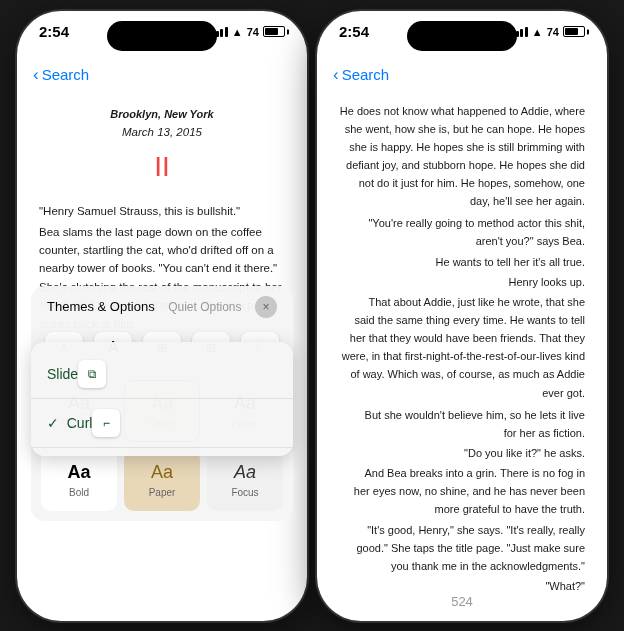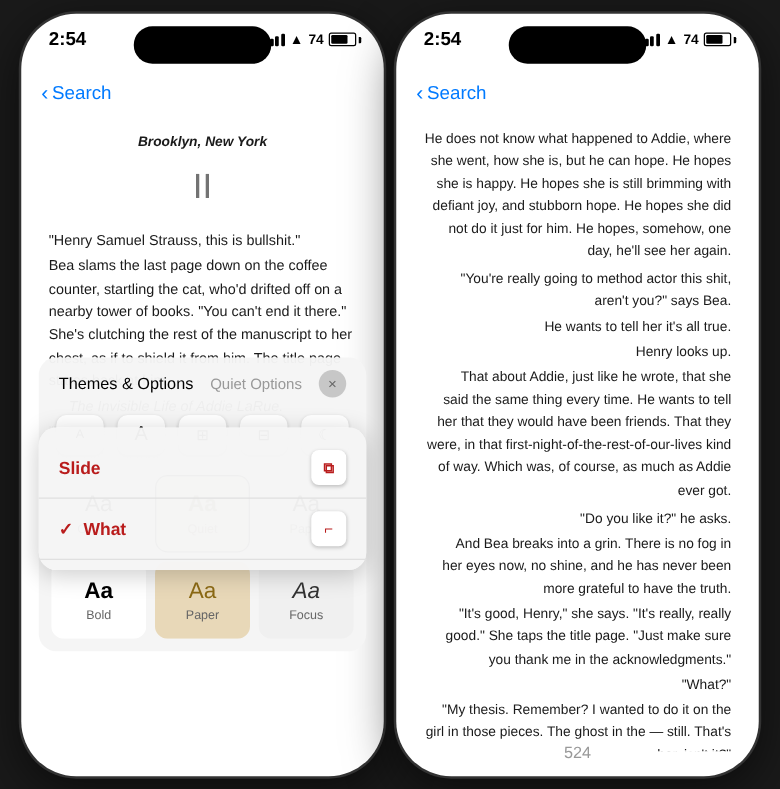--- a/index.html
+++ b/index.html
@@ -150,21 +150,21 @@
     }
 
     .book-title-section .city {
       font-size: 11px;
       font-weight: 600;
     }
 
     .book-title-section .chapter {
       font-size: 28px;
       font-weight: 300;
-      color: #737373;
+      color: #ef4444;
       margin: 4px 0;
       font-style: normal;
     }
 
     .book-text p {
       margin-bottom: 2px;
       text-indent: 0;
     }
 
     .book-text .indent {
@@ -183,25 +183,23 @@
       background: rgba(245,245,245,0.97);
       border-radius: 14px;
       padding: 8px 0;
       z-index: 60;
       box-shadow: 0 4px 20px rgba(0,0,0,0.2);
     }
 
     .slide-item {
       display: flex;
       align-items: center;
-      justify-content: space-between;
       padding: 10px 16px;
       font-size: 14px;
-      color: #b91c1c;
-      font-weight: bold;
+      color: #14532d;
     }
 
     .slide-item-right {
       display: flex;
       align-items: center;
       gap: 8px;
     }
 
     .slide-icon {
       width: 28px;
@@ -393,20 +391,21 @@
     <div class="nav-bar">
       <div class="nav-back">
         <span class="nav-back-chevron">‹</span>
         <span>Search</span>
       </div>
     </div>
 
     <div class="book-content">
       <div class="book-title-section">
         <div class="city italic bold">Brooklyn, New York</div>
+        <div class="italic">March 13, 2015</div>
         <div class="chapter">II</div>
       </div>
       <div class="book-text">
         <p><span>"Henry Samuel Strauss, this is bullshit."</span></p>
         <p>Bea slams the last page down on the coffee counter, startling the cat, who'd drifted off on a nearby tower of books. "You can't end it there." She's clutching the rest of the manuscript to her chest, as if to shield it from him. The title page stares back at him.</p>
         <p class="italic indent">The Invisible Life of Addie LaRue.</p>
         <p>"What happened to her? Did she really go with Luc? After all that?"</p>
         <p class="indent">Henry shrugs. "I assume so."</p>
         <p class="indent">"You assume so?"</p>
         <p>The truth is, he doesn't know.</p>
@@ -417,21 +416,21 @@
       <div class="slide-item">
         <span>Slide</span>
         <div class="slide-item-right">
           <div class="slide-icon">⧉</div>
         </div>
       </div>
       <div class="divider"></div>
       <div class="slide-item">
         <div style="display:flex;align-items:center;gap:8px">
           <span>✓</span>
-          <span>What</span>
+          <span>Curl</span>
         </div>
         <div class="slide-item-right">
           <div class="slide-icon">⌐</div>
         </div>
       </div>
       <div class="divider"></div>
     </div>
 
     <div class="themes-panel">
       <div class="themes-header">
@@ -501,20 +500,21 @@
         <span>Search</span>
       </div>
     </div>
 
     <div class="book-content-right">
       <p style="margin-bottom:4px">He does not know what happened to Addie, where she went, how she is, but he can hope. He hopes she is happy. He hopes she is still brimming with defiant joy, and stubborn hope. He hopes she did not do it just for him. He hopes, somehow, one day, he'll see her again.</p>
       <p style="margin-bottom:2px;text-indent:14px">"You're really going to method actor this shit, aren't you?" says Bea.</p>
       <p style="text-indent:14px;margin-bottom:2px">He wants to tell her it's all true.</p>
       <p style="text-indent:14px;margin-bottom:2px">Henry looks up.</p>
       <p style="margin-bottom:4px;text-indent:14px">That about Addie, just like he wrote, that she said the same thing every time. He wants to tell her that they would have been friends. That they were, in that first-night-of-the-rest-of-our-lives kind of way. Which was, of course, as much as Addie ever got.</p>
+      <p style="margin-bottom:2px;text-indent:14px">But she wouldn't believe him, so he lets it live for her as fiction.</p>
       <p style="text-indent:14px;margin-bottom:2px">"Do you like it?" he asks.</p>
       <p style="text-indent:14px;margin-bottom:2px">And Bea breaks into a grin. There is no fog in her eyes now, no shine, and he has never been more grateful to have the truth.</p>
       <p style="text-indent:14px;margin-bottom:2px">"It's good, Henry," she says. "It's really, really good." She taps the title page. "Just make sure you thank me in the acknowledgments."</p>
       <p style="text-indent:14px;margin-bottom:2px">"What?"</p>
       <p style="text-indent:14px;margin-bottom:2px">"My thesis. Remember? I wanted to do it on the girl in those pieces. The ghost in the — still. That's her, isn't it?"</p>
 
       <p style="text-indent:14px;margin-bottom:2px"></p>
       <p style="text-indent:14px;margin-bottom:2px"></p>
       <p style="text-indent:14px;margin-bottom:2px"></p>
       <p style="text-indent:14px;margin-bottom:2px"></p>

